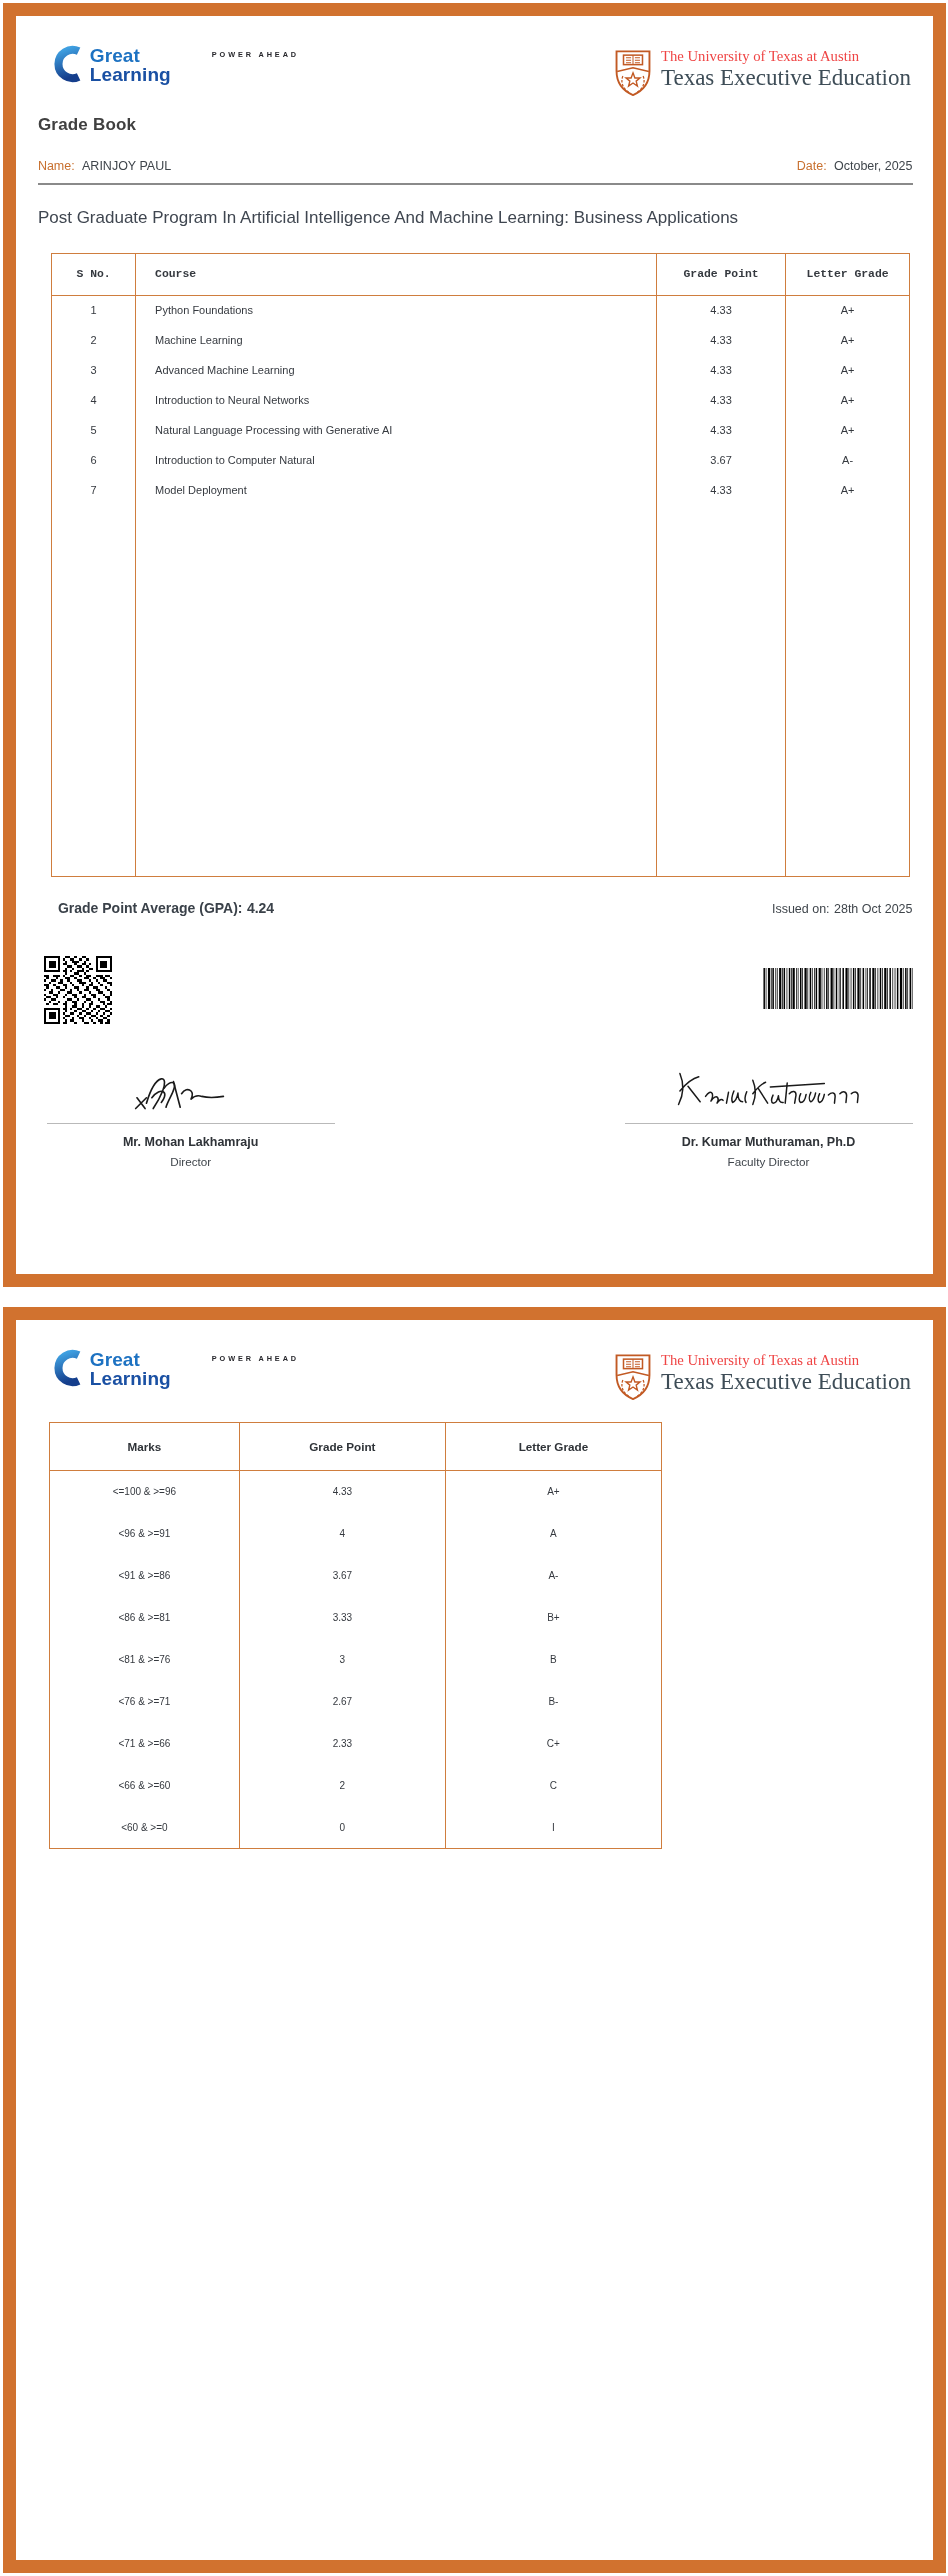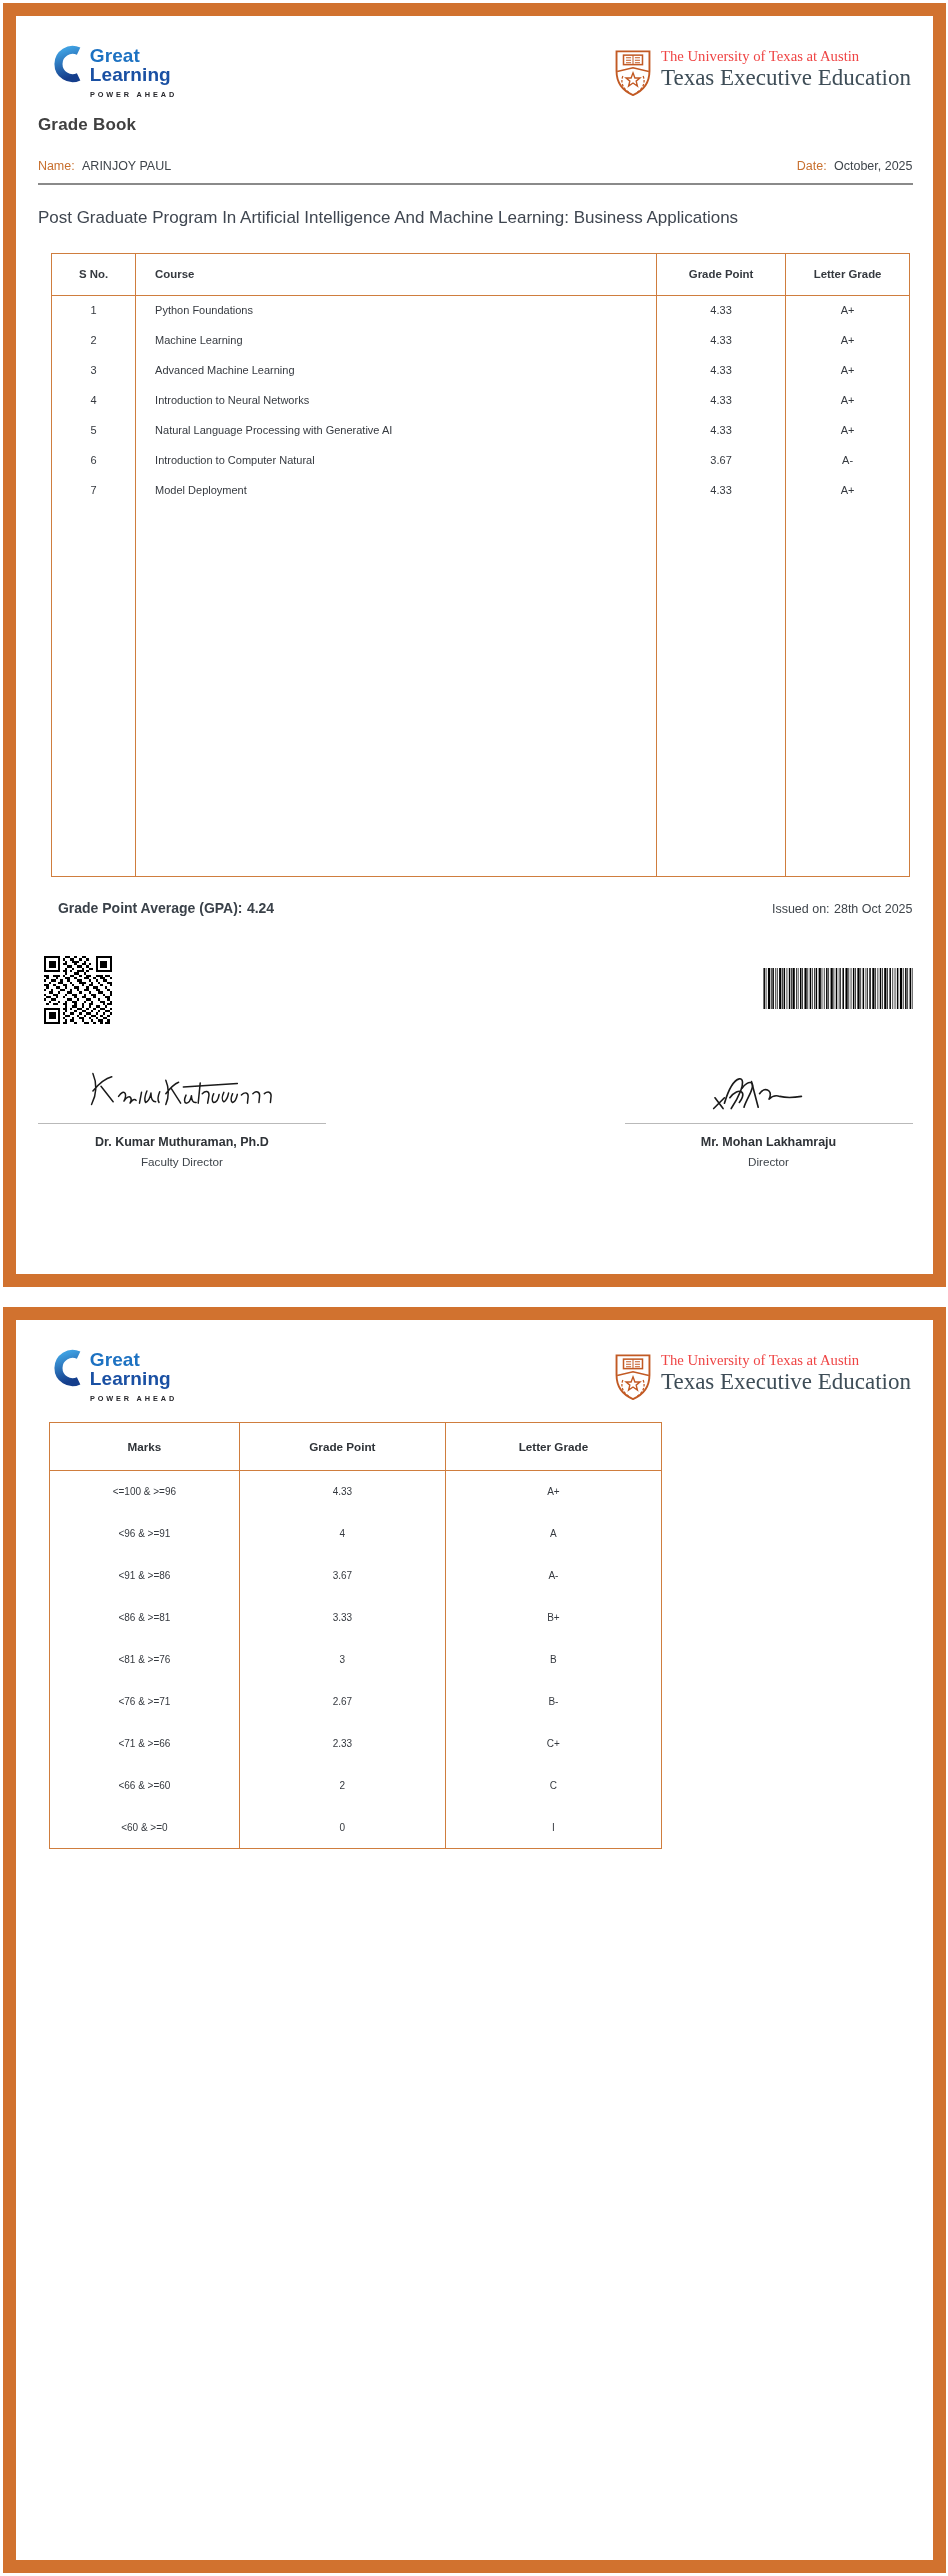--- a/index.html
+++ b/index.html
@@ -4,21 +4,21 @@
 <style>
   html,body{margin:0;padding:0;background:#ffffff;}
   body{width:949px;font-family:"Liberation Sans","DejaVu Sans",sans-serif;color:#3a4149;}
   .page{box-sizing:border-box;margin:0 2.9px;border:13.2px solid #d1722f;background:#fff;overflow:hidden;}
   .page-1{margin-top:2.9px;height:1284px;}
   .page-2{margin-top:20px;height:1266px;}
   .content{padding:29px 20.6px 0 22px;}
 
   
   .hdr{display:flex;justify-content:space-between;align-items:flex-start;padding:0 1.5px 0 11px;}
-  .gl-logo{display:flex;flex-direction:column;}
+  .gl-logo{display:flex;}
   .gl-top{display:flex;align-items:flex-start;}
   .gl-name{margin-left:5.9px;line-height:1.0;font-weight:bold;margin-top:1.5px;}
   .gl-name .l1{color:#1d72c2;font-size:19px;letter-spacing:0.1px;}
   .gl-name .l2{color:#1a50a3;font-size:19px;letter-spacing:0.1px;}
   .gl-tag{margin:5.1px 0 0 41px;font-size:7.3px;font-weight:bold;letter-spacing:2.9px;color:#26262b;}
   .ut-logo{display:flex;align-items:flex-start;margin-top:2.2px;}
   .ut-text{margin-left:8.8px;font-family:"Liberation Serif","DejaVu Serif",serif;line-height:1.05;}
   .ut-l1{color:#ef4444;font-size:14.7px;margin-top:1.5px;}
   .ut-l2{color:#3e4d57;font-size:23px;margin-top:2.2px;}
 
@@ -30,21 +30,21 @@
   .val{color:#3f454b;margin-left:7.3px;}
   .divider{height:1.5px;background:#8a8a8a;margin-top:10.3px;}
   .program{margin-top:16px;font-size:17px;font-weight:500;color:#3f4650;line-height:1.95;padding-right:29px;}
 
   table{border-collapse:collapse;table-layout:fixed;}
   .course-table{margin:19px 0 0 13.2px;width:858px;height:624px;border:1.5px solid #cf7d3e;}
   .course-table th,.course-table td{border-left:1.5px solid #cf7d3e;text-align:center;vertical-align:middle;color:#35393f;overflow:hidden;}
   .course-table th:first-child,.course-table td:first-child{border-left:none;}
   .course-table th{border-bottom:1.5px solid #cf7d3e;font-size:11.4px;font-weight:bold;}
   .course-table th:nth-child(2),.course-table td:nth-child(2){text-align:left;padding-left:19px;}
-  .course-table thead tr{height:42px;}
+  .course-table thead tr{height:42px;font-family:Liberation Mono, monospace;}
   .course-table tbody tr{height:30px;font-size:11px;}
   .course-table tbody tr.filler-row{height:auto;}
 
   .gpa-row{display:flex;justify-content:space-between;align-items:baseline;margin-top:23.5px;}
   .gpa-left{font-size:14px;font-weight:bold;color:#3a4149;margin-left:20px;}
   .gpa-left .gpa-num{margin-left:4.4px;}
   .issued{font-size:12.5px;color:#3f454b;}
   .issued .val{margin-left:4.4px;}
 
   .codes-row{display:flex;justify-content:space-between;align-items:flex-start;margin-top:40px;}
@@ -218,20 +218,38 @@
       </span>
       <span class="barcode">
         <svg width="150" height="41" viewBox="0 0 200 55">
           <rect width="200" height="55" fill="#fff"></rect>
           <path fill="#000" d="M0 0h2v55H0z M3 0h1v55H3z M6 0h3v55H6z M10 0h1v55h-1z M12 0h2v55h-2z M16 0h1v55h-1z M18 0h1v55h-1z M21 0h3v55h-3z M25 0h1v55h-1z M27 0h2v55h-2z M31 0h1v55h-1z M34 0h2v55h-2z M37 0h1v55h-1z M39 0h3v55h-3z M44 0h1v55h-1z M46 0h1v55h-1z M49 0h2v55h-2z M52 0h1v55h-1z M55 0h3v55h-3z M59 0h1v55h-1z M62 0h2v55h-2z M65 0h1v55h-1z M68 0h1v55h-1z M70 0h2v55h-2z M74 0h3v55h-3z M78 0h1v55h-1z M81 0h1v55h-1z M84 0h2v55h-2z M87 0h1v55h-1z M90 0h3v55h-3z M94 0h1v55h-1z M97 0h2v55h-2z M101 0h1v55h-1z M103 0h1v55h-1z M106 0h2v55h-2z M110 0h3v55h-3z M114 0h1v55h-1z M117 0h1v55h-1z M120 0h2v55h-2z M123 0h1v55h-1z M126 0h3v55h-3z M130 0h1v55h-1z M133 0h2v55h-2z M137 0h1v55h-1z M139 0h1v55h-1z M142 0h2v55h-2z M146 0h3v55h-3z M150 0h1v55h-1z M153 0h1v55h-1z M156 0h2v55h-2z M159 0h1v55h-1z M162 0h3v55h-3z M166 0h1v55h-1z M169 0h2v55h-2z M173 0h1v55h-1z M176 0h1v55h-1z M179 0h2v55h-2z M183 0h3v55h-3z M187 0h1v55h-1z M190 0h2v55h-2z M193 0h1v55h-1z M196 0h2v55h-2z M199 0h1v55h-1z"></path>
         </svg>
       </span>
     </div>
 
     <div class="sig-row">
+      <div class="sig-block left">
+        <span>
+          <svg width="162" height="54" viewBox="0 0 220 80">
+            <g fill="none" stroke="#1a1a1a" stroke-width="2.4" stroke-linecap="round" stroke-linejoin="round">
+              <path d="M28 66 L44 50 M30 50 L42 66"></path>
+              <path d="M44 58 C50 38 58 24 66 22 C72 21 72 30 68 40 C64 50 58 60 54 66"></path>
+              <path d="M52 50 C58 42 66 38 70 42 C73 45 70 52 66 57"></path>
+              <path d="M70 36 C74 30 80 26 84 28 C88 30 84 40 80 48 C77 54 74 60 73 64"></path>
+              <path d="M84 26 L94 64"></path>
+              <path d="M96 44 C100 38 106 36 110 40 C113 43 112 48 110 52 C114 48 120 46 126 48 C134 50 146 50 158 48"></path>
+            </g>
+          </svg>
+        </span>
+        <div class="sig-line"></div>
+        <div class="sig-name">Mr. Mohan Lakhamraju</div>
+        <div class="sig-role">Director</div>
+      </div>
+
       <div class="sig-block">
         <span>
           <svg width="206" height="54" viewBox="0 0 300 80">
             <g fill="none" stroke="#1a1a1a" stroke-width="2.2" stroke-linecap="round" stroke-linejoin="round">
               <path d="M18 14 C24 28 24 44 16 60 M18 40 C28 28 38 21 46 19 M30 33 L48 56"></path>
               <path d="M56 48 C60 42 64 40 66 44 C67 47 66 51 64 55 C68 49 72 47 74 50 C76 53 74 56 73 58 C76 53 80 51 82 54"></path>
               <path d="M90 42 L87 58"></path>
               <path d="M98 40 C95 47 94 53 96 57 C100 55 103 49 104 43 C104 50 106 56 111 56"></path>
               <path d="M117 41 C114 48 114 54 116 57"></path>
               <path d="M126 24 C131 36 131 48 126 60 M126 44 C133 35 140 29 145 27 M134 36 L148 58"></path>
@@ -245,38 +263,20 @@
               <path d="M255 44 C260 39 265 41 265 47 L264 57"></path>
               <path d="M272 44 C277 40 282 41 282 47 L281 57"></path>
               <path d="M152 34 L232 29"></path>
             </g>
           </svg>
         </span>
         <div class="sig-line"></div>
         <div class="sig-name">Dr. Kumar Muthuraman, Ph.D</div>
         <div class="sig-role">Faculty Director</div>
       </div>
-
-      <div class="sig-block left">
-        <span>
-          <svg width="162" height="54" viewBox="0 0 220 80">
-            <g fill="none" stroke="#1a1a1a" stroke-width="2.4" stroke-linecap="round" stroke-linejoin="round">
-              <path d="M28 66 L44 50 M30 50 L42 66"></path>
-              <path d="M44 58 C50 38 58 24 66 22 C72 21 72 30 68 40 C64 50 58 60 54 66"></path>
-              <path d="M52 50 C58 42 66 38 70 42 C73 45 70 52 66 57"></path>
-              <path d="M70 36 C74 30 80 26 84 28 C88 30 84 40 80 48 C77 54 74 60 73 64"></path>
-              <path d="M84 26 L94 64"></path>
-              <path d="M96 44 C100 38 106 36 110 40 C113 43 112 48 110 52 C114 48 120 46 126 48 C134 50 146 50 158 48"></path>
-            </g>
-          </svg>
-        </span>
-        <div class="sig-line"></div>
-        <div class="sig-name">Mr. Mohan Lakhamraju</div>
-        <div class="sig-role">Director</div>
-      </div>
     </div>
 
   </div>
 </div>
 
 <div class="page page-2">
   <div class="content">
 
     <div class="hdr">
       <div class="gl-logo">

